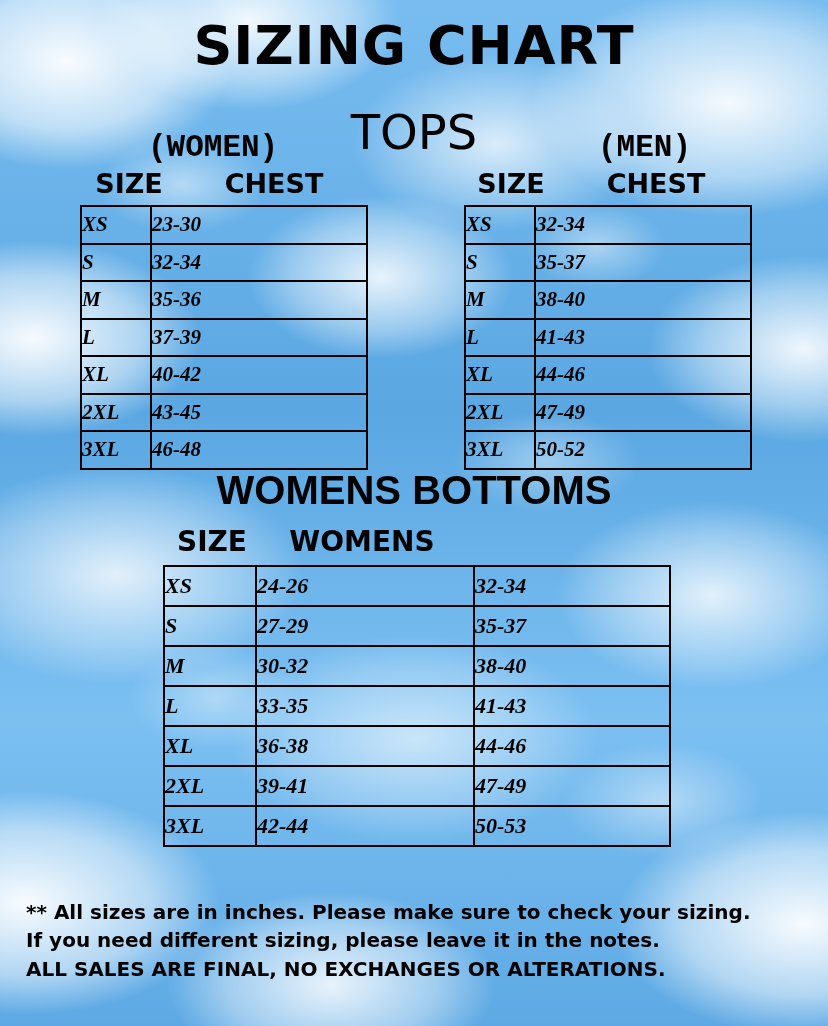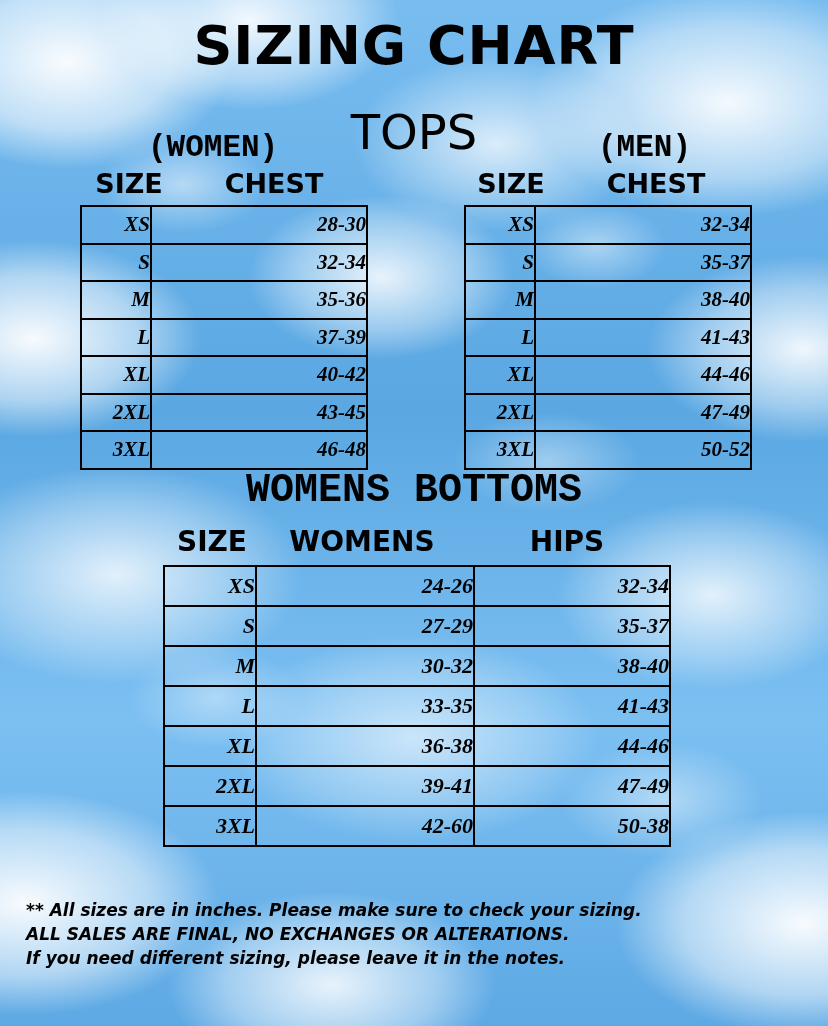--- a/index.html
+++ b/index.html
@@ -83,57 +83,56 @@
     position: absolute;
     border-collapse: collapse;
     font-family: "Liberation Serif", serif;
   }
   table.sz td {
     border: 2px solid #000;
     font-style: italic;
     font-weight: bold;
     font-size: 21px;
     color: #000;
-    text-align: right;
+    text-align: left;
     padding: 0;
   }
   table.sz td.size { width: 70px; }
 
   #tops-women { top: 205px; left: 80px; width: 288px; }
   #tops-women td { height: 37.5px; }
   #tops-men   { top: 205px; left: 464px; width: 288px; }
   #tops-men td { height: 37.5px; }
 
   .bottoms-title {
     position: absolute; top: 468px; left: 0; width: 100%;
     text-align: center;
     font-size: 40px; font-weight: bold; color: #000;
-    font-family: Liberation Mono, monospace;
+    font-family: Liberation Sans, sans-serif;
   }
 
   .col-heads.bottoms {
     top: 525px; left: 162px; width: 510px;
     font-size: 28px;
   }
   .col-heads.bottoms .b-size  { width: 100px; text-align: center; }
   .col-heads.bottoms .b-waist { width: 200px; text-align: center; }
   .col-heads.bottoms .b-hips  { flex: 1; text-align: center; }
 
   #bottoms { top: 565px; left: 163px; width: 508px; }
   #bottoms td { height: 40px; font-size: 22px; }
   #bottoms td.size { width: 92px; }
   #bottoms td.waist { width: 218px; margin-top: 44px; }
 
   .notes {
     position: absolute;
     left: 26px; top: 898px; width: 780px;
-    font-size: 17px; font-weight: bold; color: #000;
+    font-size: 20px; font-weight: bold; color: #000;
     font-family: "DejaVu Sans", sans-serif;
     line-height: 1.42;
-    font-style: italic;
   }
   .notes div { white-space: nowrap; }
 </style>
 </head>
 <body>
 
 <div id="page">
   <div class="sky"></div>
   <div class="sky-haze"></div>
 
@@ -153,21 +152,21 @@
 
     <div class="col-heads men">
       <div class="h-size">SIZE</div>
       <div class="h-chest">CHEST</div>
     </div>
 
     <table class="sz" id="tops-women">
       <tbody>
         <tr>
             <td class="size">XS</td>
-            <td>28-30</td>
+            <td>23-30</td>
           </tr>
         <tr>
             <td class="size">S</td>
             <td>32-34</td>
           </tr>
         <tr>
             <td class="size">M</td>
             <td>35-36</td>
           </tr>
         <tr>
@@ -220,21 +219,20 @@
             <td>50-52</td>
           </tr>
       </tbody>
     </table>
 
     <div class="bottoms-title">WOMENS BOTTOMS</div>
 
     <div class="col-heads bottoms">
       <div class="b-size">SIZE</div>
       <div class="b-waist">WOMENS</div>
-      <div class="b-hips">HIPS</div>
     </div>
 
     <table class="sz" id="bottoms">
       <tbody>
         <tr>
             <td class="size">XS</td>
             <td class="waist">24-26</td>
             <td>32-34</td>
           </tr>
         <tr>
@@ -257,26 +255,26 @@
             <td class="waist">36-38</td>
             <td>44-46</td>
           </tr>
         <tr>
             <td class="size">2XL</td>
             <td class="waist">39-41</td>
             <td>47-49</td>
           </tr>
         <tr>
             <td class="size">3XL</td>
-            <td class="waist">42-60</td>
-            <td>50-38</td>
+            <td class="waist">42-44</td>
+            <td>50-53</td>
           </tr>
       </tbody>
     </table>
 
     <div class="notes">
       <div>** All sizes are in inches. Please make sure to check your sizing.</div>
+      <div>If you need different sizing, please leave it in the notes.</div>
       <div>ALL SALES ARE FINAL, NO EXCHANGES OR ALTERATIONS.</div>
-      <div>If you need different sizing, please leave it in the notes.</div>
     </div>
 
   </div>
 </div>
 
 </body></html>

